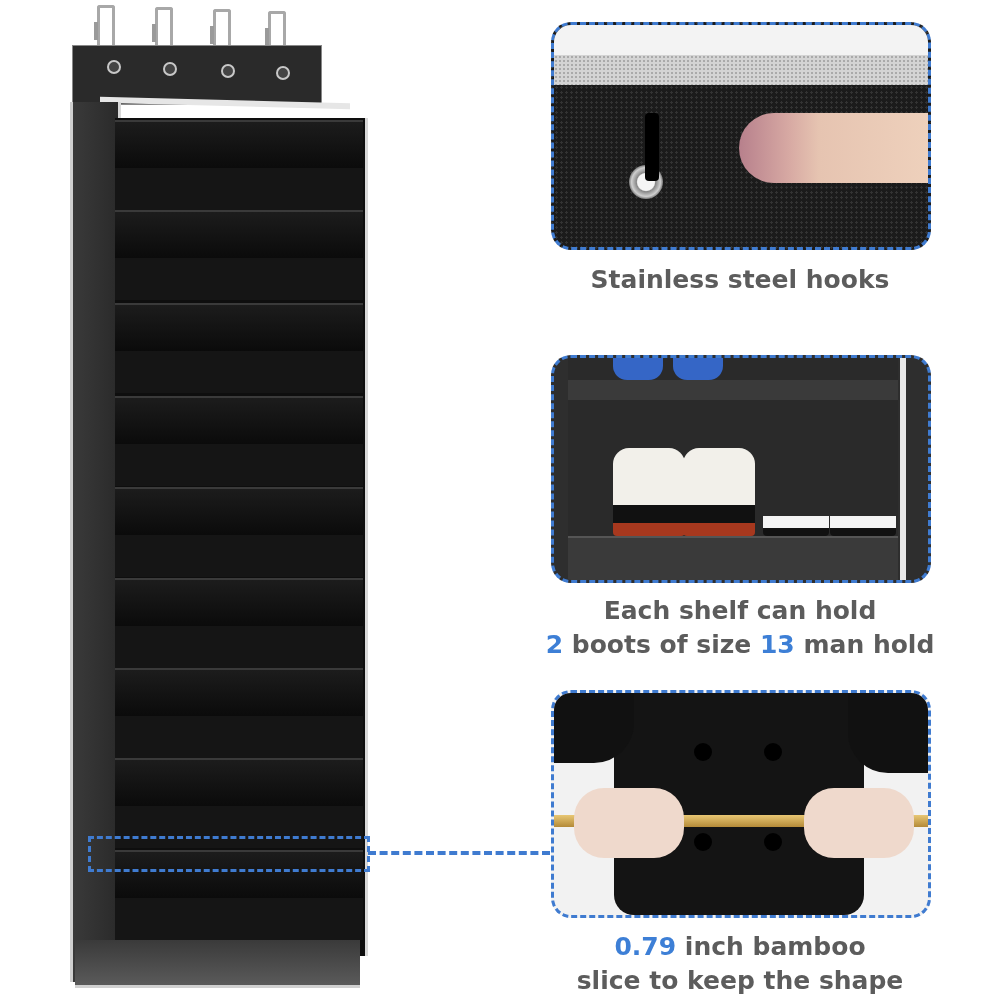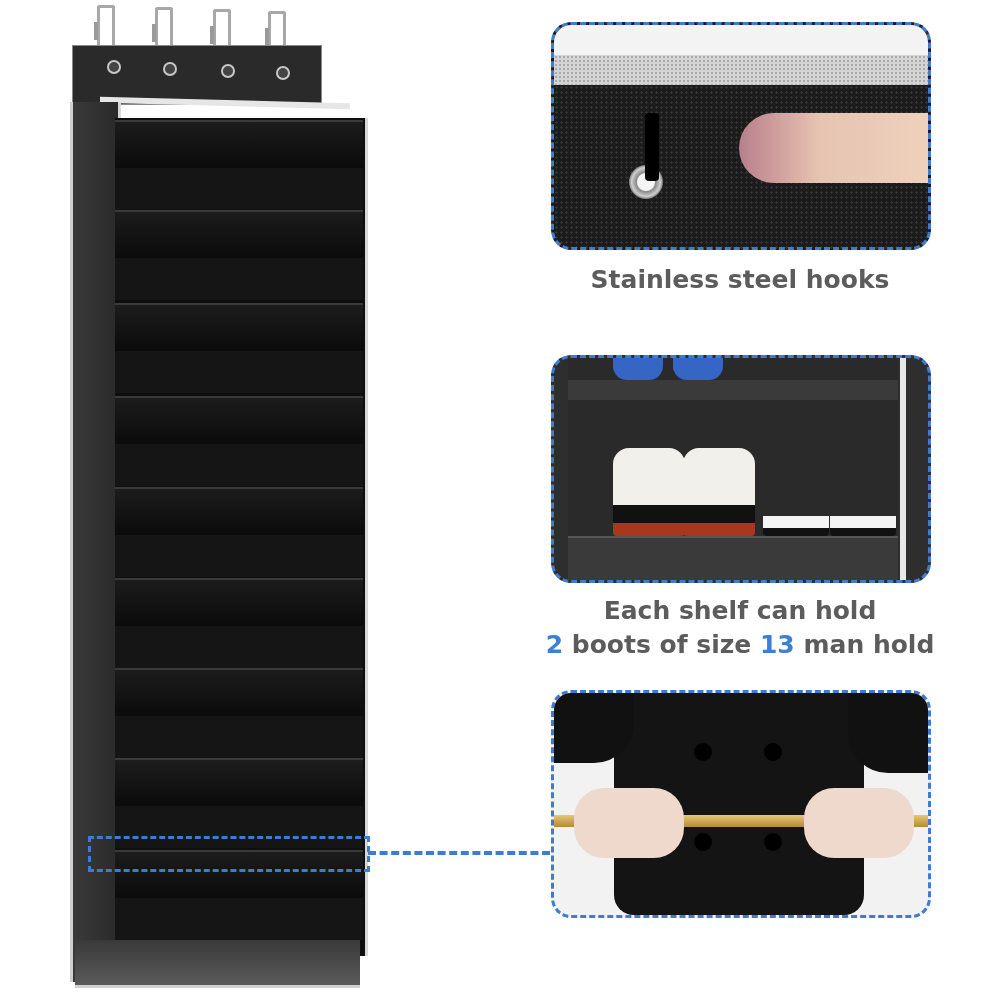--- a/index.html
+++ b/index.html
@@ -145,13 +145,15 @@
     <div class="button" style="left:80px;top:140px;"></div>
     <div class="button" style="left:150px;top:140px;"></div>
   </div>
   <div class="sleeve-l"></div>
   <div class="sleeve-r"></div>
   <div class="stick"></div>
   <div class="hand" style="left:20px;"></div>
   <div class="hand" style="left:250px;"></div>
 </div>
 <div class="caption" style="top:930px;">
+  <div><span class="hl">0.79</span><span> inch bamboo</span></div>
+  <div>slice to keep the shape</div>
 </div>
 
 </body></html>

